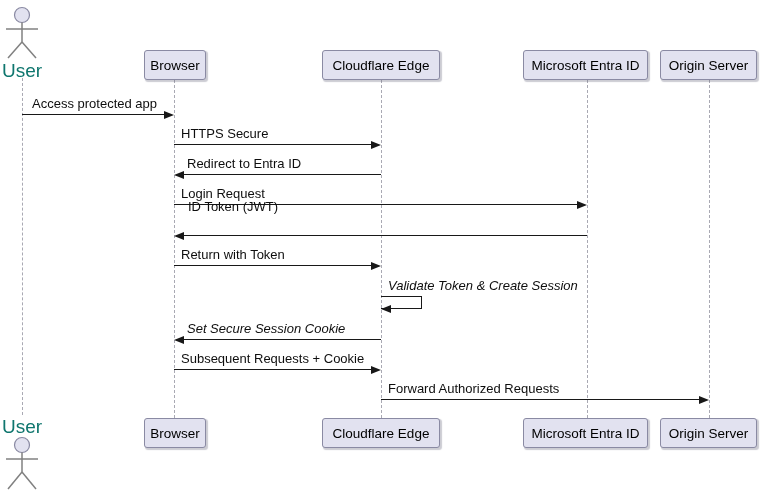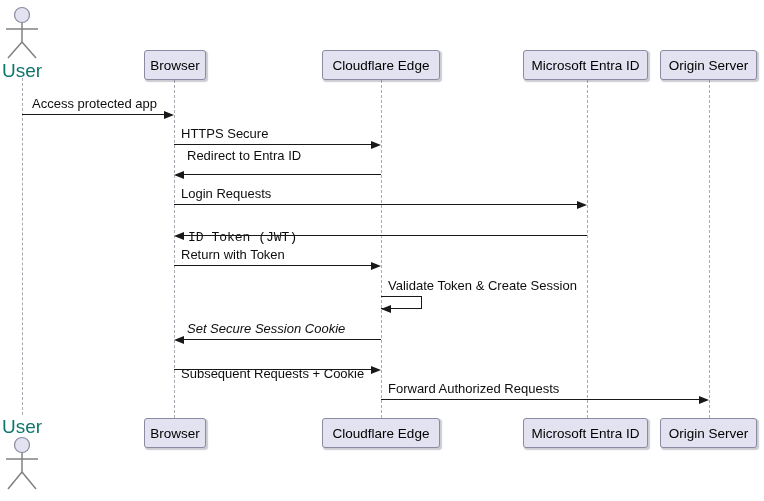--- a/index.html
+++ b/index.html
@@ -81,57 +81,57 @@
     <div class="arr-r" style="left:164px;top:110.5px;"></div>
   </div>
 
   <div>
     <span class="msg-label" style="left:181px;top:126px;">HTTPS Secure</span>
     <div class="msg-line" style="left:174px;top:144px;width:197px;"></div>
     <div class="arr-r" style="left:371px;top:140.5px;"></div>
   </div>
 
   <div>
-    <span class="msg-label" style="left:187px;top:148px;">Redirect to Entra ID</span>
+    <span class="msg-label" style="left:187px;top:156px;">Redirect to Entra ID</span>
     <div class="msg-line" style="left:184px;top:174px;width:197px;"></div>
     <div class="arr-l" style="left:174px;top:170.5px;"></div>
   </div>
 
   <div>
-    <span class="msg-label" style="left:181px;top:186px;">Login Requests</span>
+    <span class="msg-label" style="left:181px;top:186px;">Login Request</span>
     <div class="msg-line" style="left:174px;top:204px;width:403px;"></div>
     <div class="arr-r" style="left:577px;top:200.5px;"></div>
   </div>
 
   <div>
-    <span class="msg-label" style="left:188px;top:230px;font-family:Liberation Mono, monospace;">ID Token (JWT)</span>
+    <span class="msg-label" style="left:188px;top:199px;">ID Token (JWT)</span>
     <div class="msg-line" style="left:184px;top:235px;width:403px;"></div>
     <div class="arr-l" style="left:174px;top:231.5px;"></div>
   </div>
 
   <div>
     <span class="msg-label" style="left:181px;top:247px;">Return with Token</span>
     <div class="msg-line" style="left:174px;top:265px;width:197px;"></div>
     <div class="arr-r" style="left:371px;top:261.5px;"></div>
   </div>
 
   <div>
-    <span class="msg-label" style="left:388px;top:278px;">Validate Token &amp; Create Session</span>
+    <span class="msg-label" style="left:388px;top:278px;font-style:italic;">Validate Token &amp; Create Session</span>
     <div class="self-loop" style="left:381px;top:296px;width:41px;height:13px;"></div>
     <div class="arr-l" style="left:381px;top:304.5px;"></div>
   </div>
 
   <div>
     <span class="msg-label" style="left:187px;top:321px;font-style:italic;">Set Secure Session Cookie</span>
     <div class="msg-line" style="left:184px;top:339px;width:197px;"></div>
     <div class="arr-l" style="left:174px;top:335.5px;"></div>
   </div>
 
   <div>
-    <span class="msg-label" style="left:181px;top:366px;text-align:center;">Subsequent Requests + Cookie</span>
+    <span class="msg-label" style="left:181px;top:351px;text-align:center;">Subsequent Requests + Cookie</span>
     <div class="msg-line" style="left:174px;top:369px;width:197px;"></div>
     <div class="arr-r" style="left:371px;top:365.5px;"></div>
   </div>
 
   <div>
     <span class="msg-label" style="left:388px;top:381px;">Forward Authorized Requests</span>
     <div class="msg-line" style="left:381px;top:399px;width:318px;"></div>
     <div class="arr-r" style="left:699px;top:395.5px;"></div>
   </div>
 

